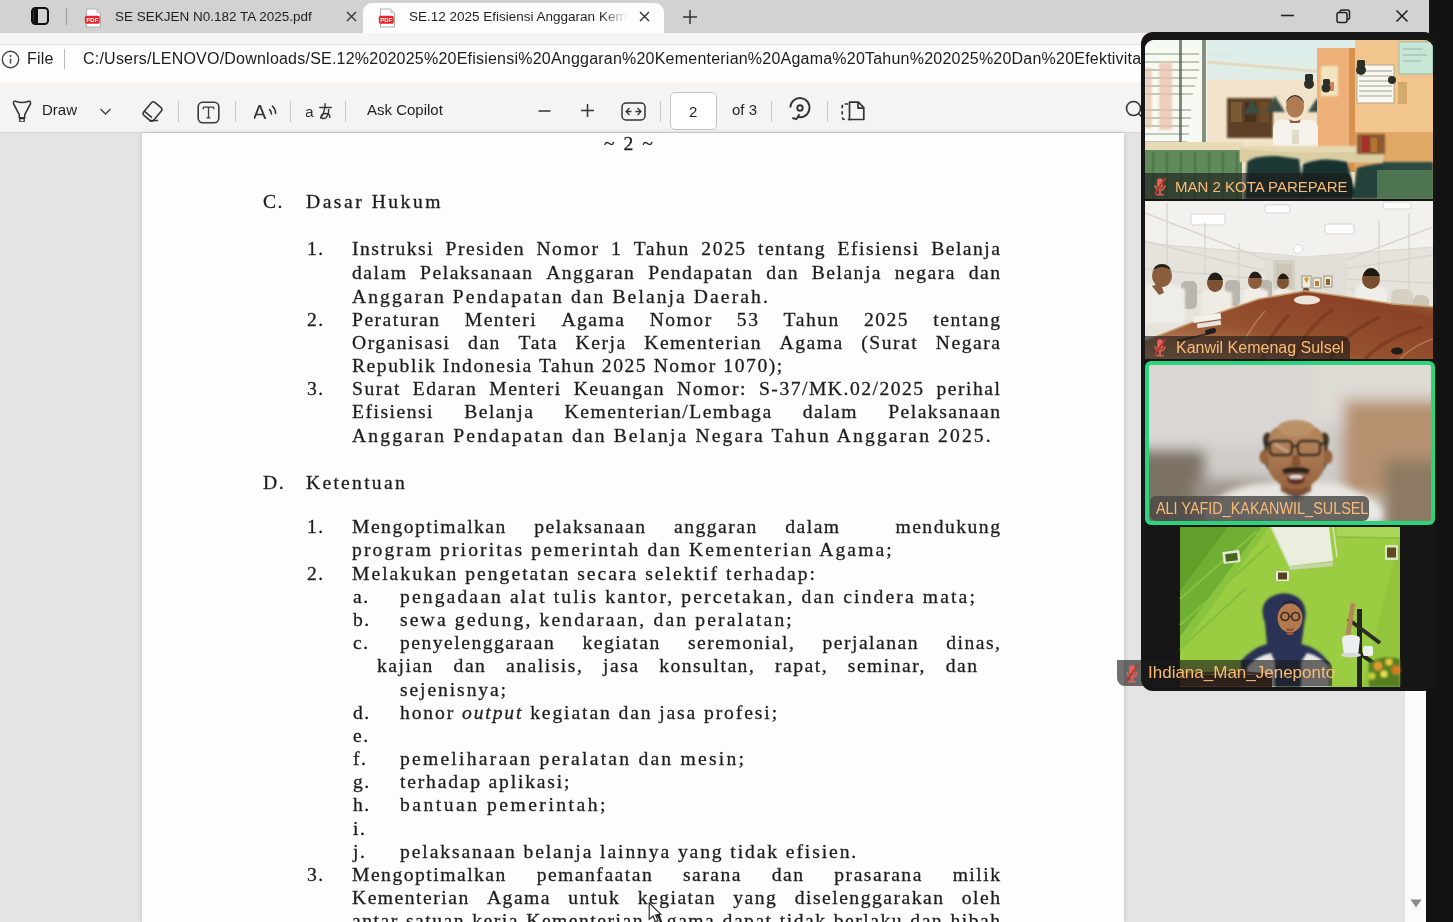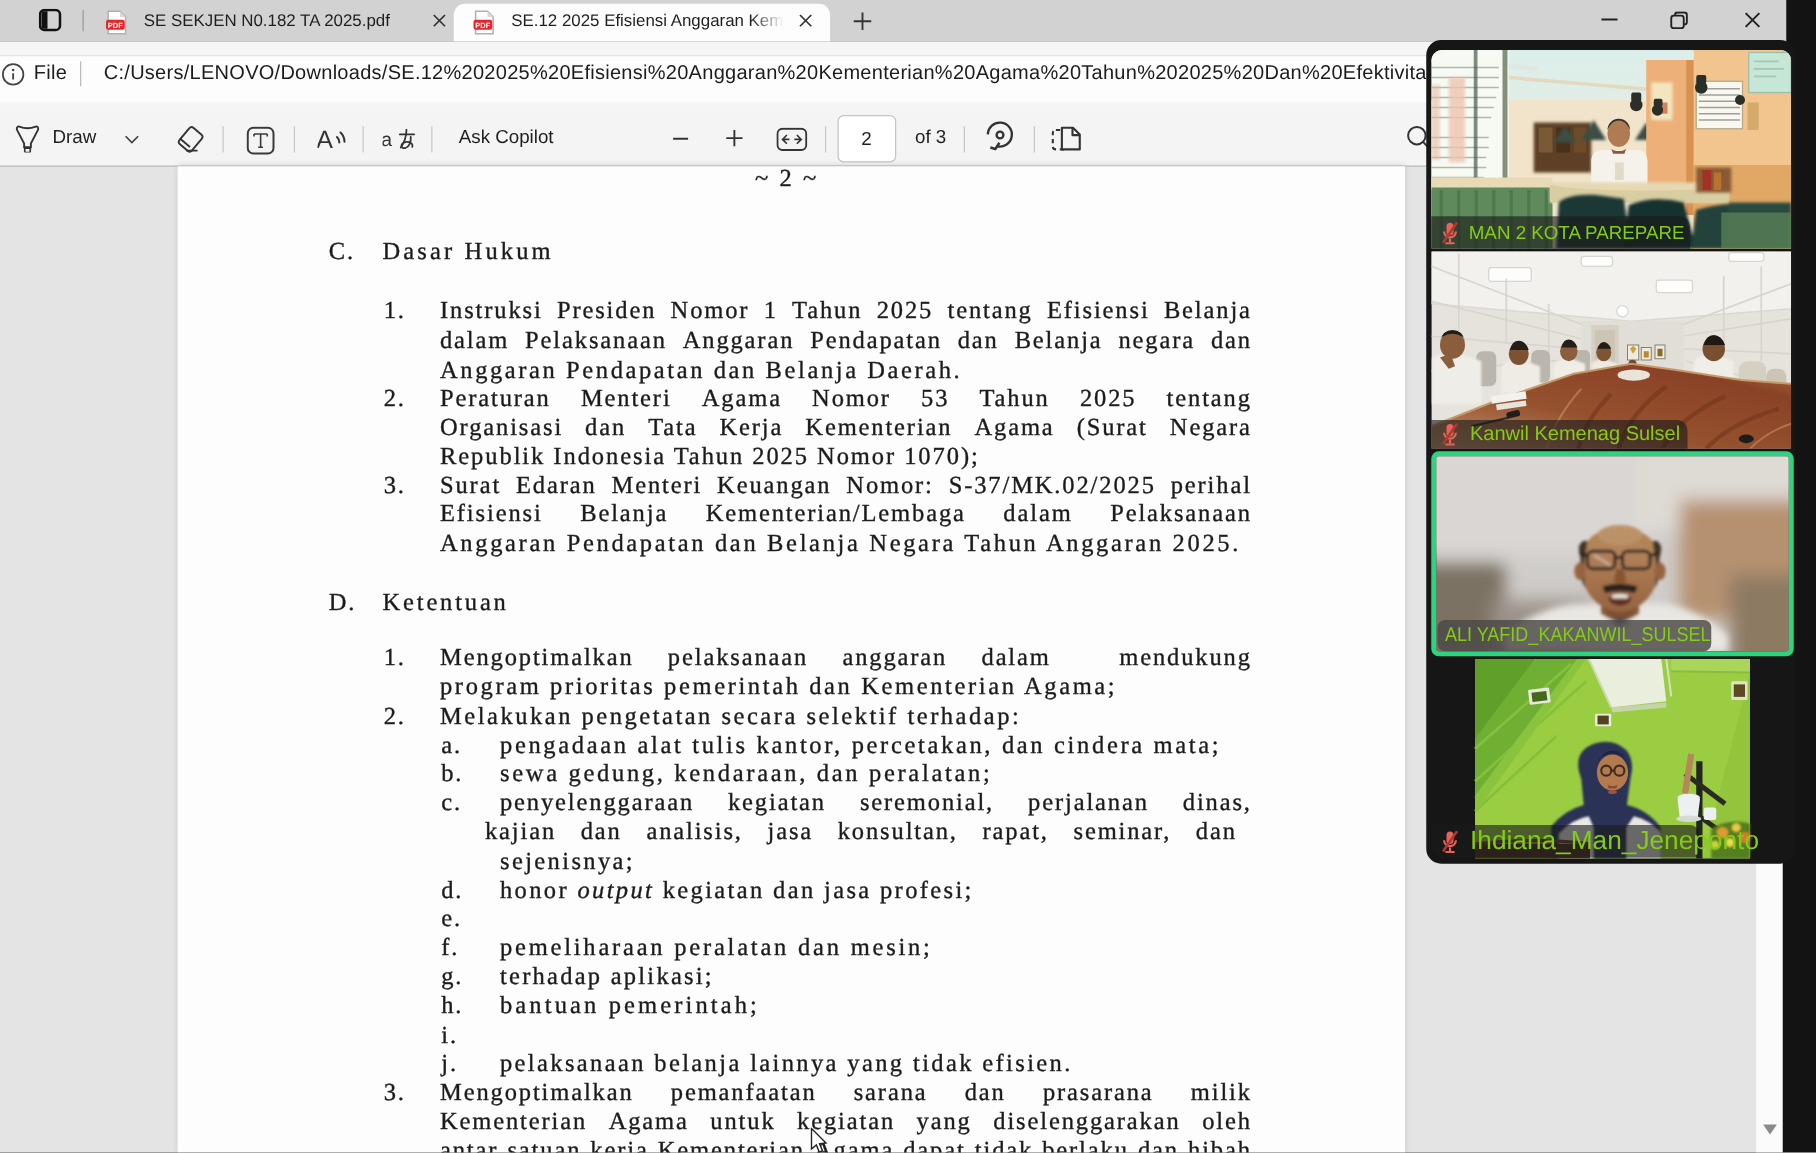--- a/index.html
+++ b/index.html
@@ -18,21 +18,21 @@
 .tbtxt{font-size:15px;color:#1f1f1f;white-space:nowrap}
 .sep{width:1px;background:#c9c8c7}
 
 .doc{font-family:"Liberation Serif",serif;font-size:19.6px;line-height:23px;color:#1a1a1a;white-space:pre;-webkit-text-stroke:.3px #2a2a2a}
 .j{display:flex;justify-content:space-between;white-space:nowrap;letter-spacing:1.5px}
 .j span{white-space:pre}
 .j span:last-child{margin-right:-1.5px}
 
 #vc{left:1141px;top:32px;width:295px;height:659px;background:#161616;border-radius:12px}
 .vtile{overflow:hidden}
-.vlabel{position:absolute;display:flex;align-items:center;color:#84cc16;background:rgba(26,26,26,.62)}
+.vlabel{position:absolute;display:flex;align-items:center;color:#fdba74;background:rgba(26,26,26,.62)}
 .vlabel .t{white-space:nowrap}
 </style></head><body>
 <div id="root">
 
 <div class="abs" id="tabbar"></div>
 <div class="abs" id="addr"></div>
 <div class="abs" id="addrinput"></div>
 <div class="abs" id="toolbar"></div>
 <div class="abs" id="viewer"></div>
 
@@ -238,21 +238,21 @@
 <div class="abs doc" id="L24" style="left:353px;top:608.0px;letter-spacing:1.50px">b.</div>
 <div class="abs doc" id="L25" style="left:400px;top:608.0px;letter-spacing:2.15px">sewa gedung, kendaraan, dan peralatan;</div>
 <div class="abs doc" id="L26" style="left:353px;top:631.1px;letter-spacing:1.50px">c.</div>
 <div class="abs doc j" id="L27" style="left:400px;top:631.1px;width:600px">
       <span>penyelenggaraan</span>
       <span>kegiatan</span>
       <span>seremonial,</span>
       <span>perjalanan</span>
       <span>dinas,</span>
     </div>
-<div class="abs doc j" id="L28" style="left:388px;top:654.3px;width:600px">
+<div class="abs doc j" id="L28" style="left:377px;top:654.3px;width:600px">
       <span>kajian</span>
       <span>dan</span>
       <span>analisis,</span>
       <span>jasa</span>
       <span>konsultan,</span>
       <span>rapat,</span>
       <span>seminar,</span>
       <span>dan</span>
     </div>
 <div class="abs doc" id="L29" style="left:400px;top:677.5px;letter-spacing:1.90px">sejenisnya;</div>
@@ -636,21 +636,21 @@
             <path d="M144 89.5h3"></path>
 </g>
 <path d="M141 101q4 1.8 8 0l-1 2.8h-6z" fill="#8a4a32"></path>
 <ellipse cx="145" cy="106.5" rx="3.6" ry="1.6" fill="#a05038"></ellipse>
 <path d="M102 160v-20q11-12 24-14l4 9v25z" fill="#e9eae4" filter="url(#e2)"></path>
 <path d="M184 160v-21q-11-11-22-13l-6 9v25z" fill="#e6e7e1" filter="url(#e2)"></path>
 <path d="M35 148h92v12H35z" fill="#4c2f20"></path>
 <path d="M35 148q48-5 92 0" stroke="#6a4530" stroke-width="2.5" fill="none"></path>
 </g>
 </svg></div>
-<div class="abs vlabel" style="left:1145px;top:660px;width:215px;height:26px;border-radius:0 8px 0 8px;font-size:21px">
+<div class="abs vlabel" style="left:1117px;top:660px;width:215px;height:26px;border-radius:0 8px 0 8px;font-size:17px">
       <svg style="margin:0 4px 0 7px;flex:none" width="16" height="19" viewBox="0 0 16 19">
  <g fill="#e8625a">
   <rect x="5.2" y="1.2" width="5.6" height="10" rx="2.8"></rect>
   <path d="M2.4 8.2a5.6 5.6 0 0 0 11.2 0h-1.7a3.9 3.9 0 0 1-7.8 0z"></path>
   <rect x="7.1" y="14" width="1.8" height="2.8"></rect>
   <rect x="4.3" y="16.8" width="7.4" height="1.6"></rect>
  </g>
  <path d="M13.6 1L2.4 17.2" stroke="#b03a30" stroke-width="2"></path>
 </svg>
       <span class="t" style="margin-left:4px">Ihdiana_Man_Jeneponto</span>

